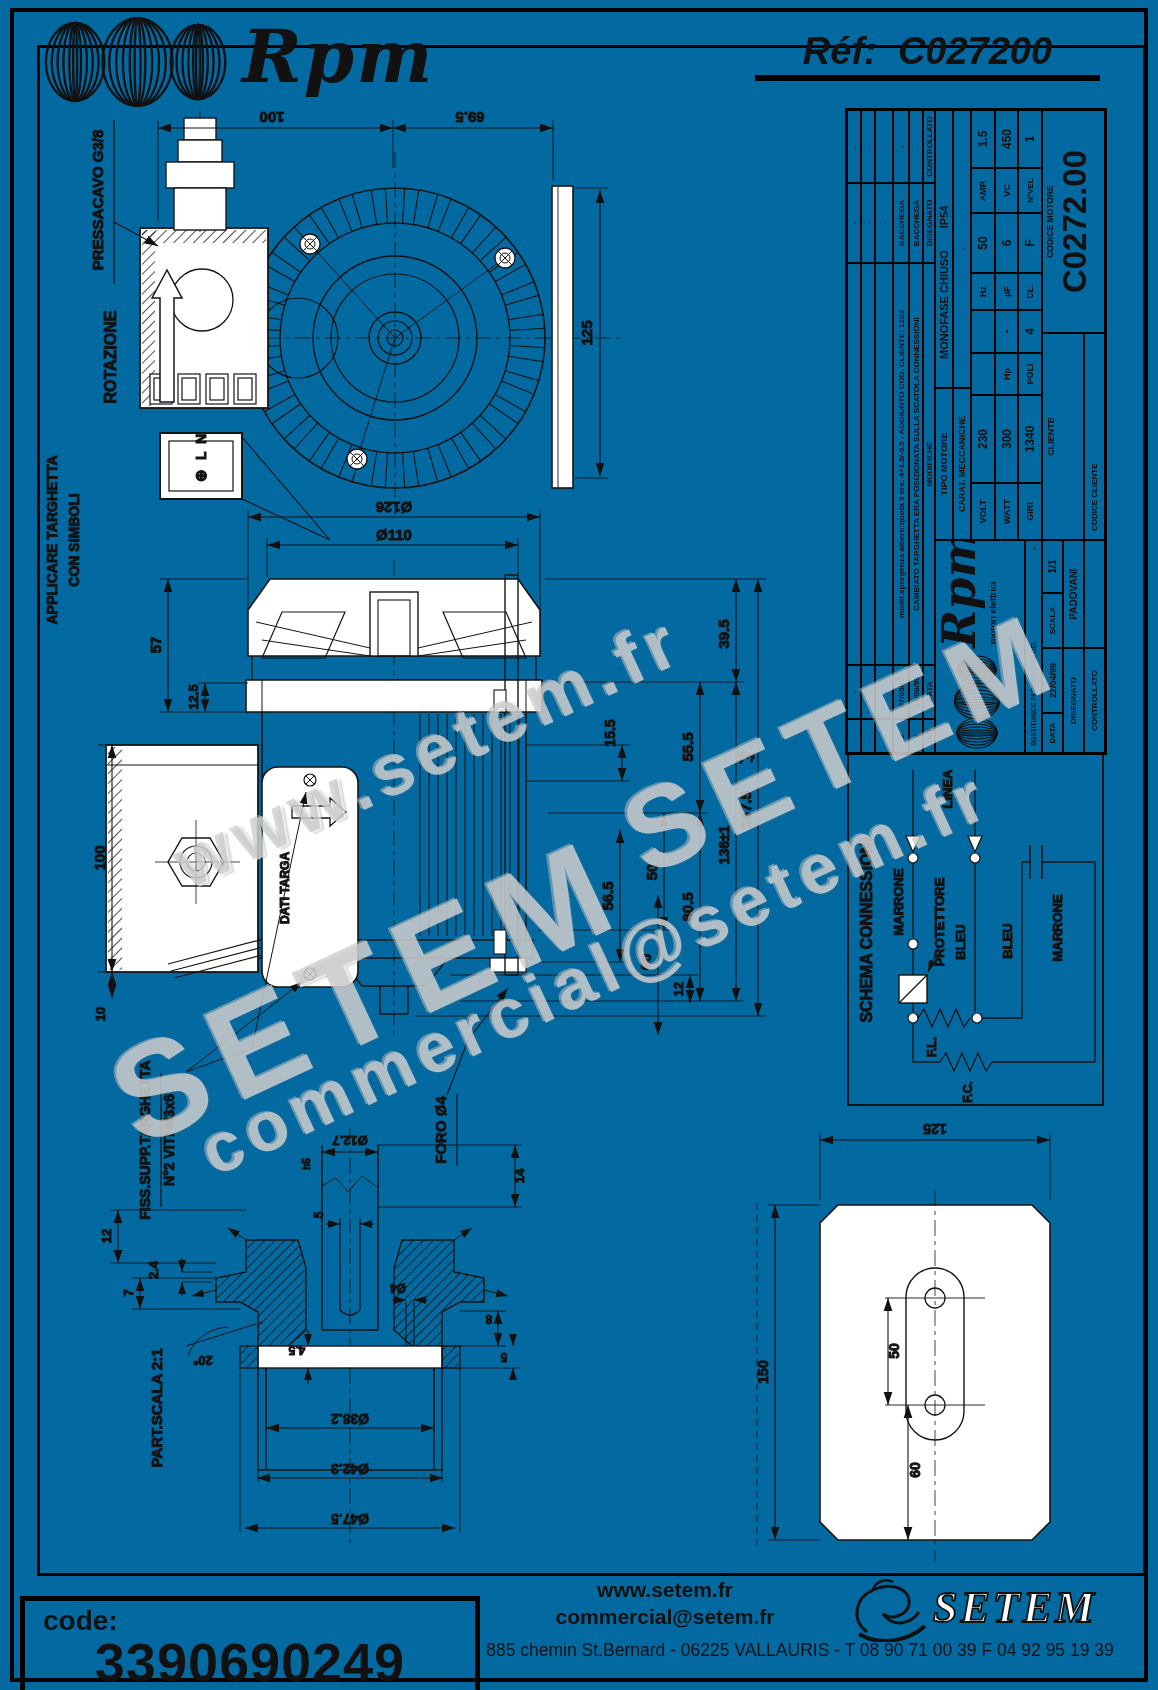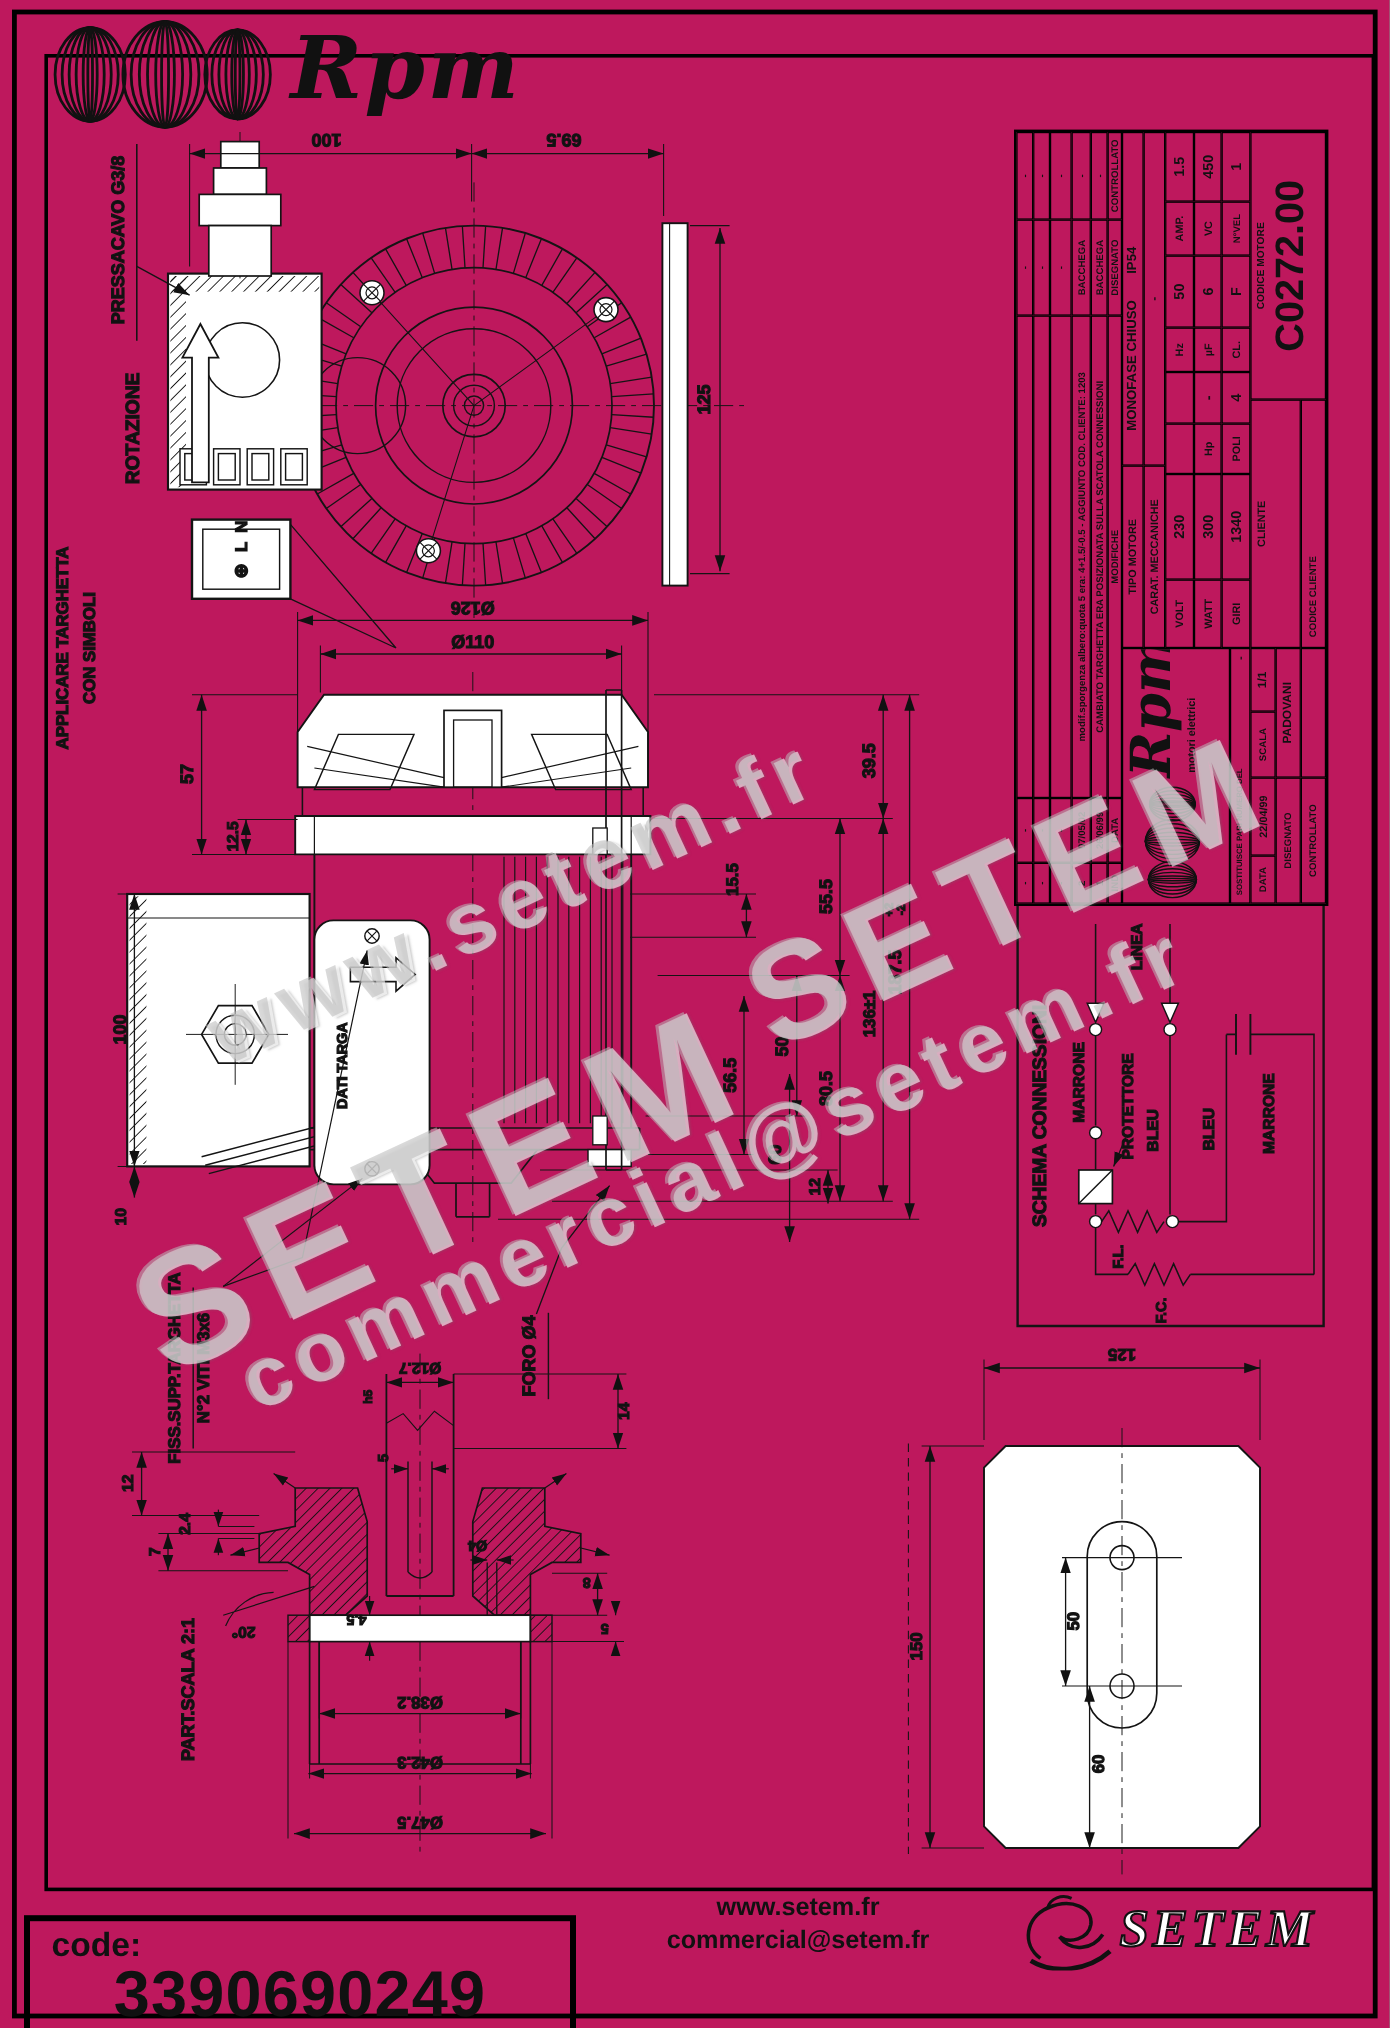--- a/index.html
+++ b/index.html
@@ -1,16 +1,16 @@
 <!DOCTYPE html>
 <html><head>
 <meta charset="utf-8">
 <style>
   html,body{margin:0;padding:0;background:#888;}
-  #page{position:relative;width:1158px;height:1690px;background:#be185d;overflow:hidden;
+  #page{position:relative;width:1158px;height:1690px;background:#0369a1;overflow:hidden;
         font-family:"Liberation Sans",sans-serif;color:#111;}
   #outer-border{position:absolute;left:10px;top:8px;width:1130px;height:1666px;border:4px solid #000;}
   #sheet-frame{position:absolute;left:37px;top:45px;width:1103px;height:1525px;border:3px solid #000;}
   
   #hdr-logo{position:absolute;left:42px;top:16px;width:360px;height:92px;}
   #hdr-logo .rpm{position:absolute;left:200px;top:-2px;font-family:"DejaVu Serif",serif;
      font-style:italic;font-weight:bold;font-size:72px;letter-spacing:2px;}
   #ref-box{position:absolute;left:755px;top:30px;width:345px;text-align:center;
      font-size:38px;font-style:italic;font-weight:bold;border-bottom:6px solid #000;padding-bottom:2px;}
   
@@ -67,20 +67,23 @@
           <ellipse cx="160" cy="46" rx="28" ry="38" fill="none" stroke="#111" stroke-width="2.4"></ellipse>
           <ellipse cx="160" cy="46" rx="22" ry="38" fill="none" stroke="#111" stroke-width="2.4"></ellipse>
           <ellipse cx="160" cy="46" rx="16" ry="38" fill="none" stroke="#111" stroke-width="2.4"></ellipse>
           <ellipse cx="160" cy="46" rx="10" ry="38" fill="none" stroke="#111" stroke-width="2.4"></ellipse>
           <ellipse cx="160" cy="46" rx="5" ry="38" fill="none" stroke="#111" stroke-width="2.4"></ellipse>
           <ellipse cx="160" cy="46" rx="2" ry="38" fill="none" stroke="#111" stroke-width="2.4"></ellipse>
         </g>
     </svg>
     <span class="rpm">Rpm</span>
   </div>
+  <div id="ref-box">
+    <span>Réf:</span>&nbsp;&nbsp;<span>C027200</span>
+  </div>
 
   <svg id="drawing" width="1158" height="1570" viewBox="0 0 1158 1570" style="position:absolute;left:0;top:0;z-index:1;">
     <defs>
       <marker id="ae" orient="auto" markerWidth="13" markerHeight="10" refX="12" refY="5">
         <path d="M0,1 L12,5 L0,9 Z" fill="#111"></path>
         </marker>
       <marker id="as" orient="auto-start-reverse" markerWidth="13" markerHeight="10" refX="12" refY="5">
         <path d="M0,1 L12,5 L0,9 Z" fill="#111"></path>
         </marker>
       <pattern id="hatch" width="7" height="7" patternUnits="userSpaceOnUse" patternTransform="rotate(45)">
@@ -526,20 +529,21 @@
   </div>
 
   <div id="code-box">
     <div class="cl1">code:</div>
     <div class="cl2">3390690249</div>
   </div>
   <div id="foot-mid">
     <div>www.setem.fr</div>
     <div>commercial@setem.fr</div>
   </div>
+  <div id="foot-addr">885 chemin St.Bernard  -  06225 VALLAURIS  -  T 08 90 71 00 39   F 04 92 95 19 39</div>
   <svg id="setem-logo" viewBox="0 0 300 72">
     <g stroke="#111" fill="none" stroke-width="3">
       <path d="M22,62 C6,50 10,28 28,20 C48,11 66,20 64,34 C62,46 46,50 38,44"></path>
       <path d="M38,44 C48,58 66,54 74,42"></path>
       <path d="M14,64 C34,76 62,72 80,56" stroke-width="4"></path>
       <path d="M28,20 C30,12 40,8 48,12" stroke-width="2.5"></path>
     </g>
     <text x="88" y="52" style="font:italic bold 44px 'Liberation Serif',serif;letter-spacing:3px;" fill="#fff" stroke="#111" stroke-width="1.8">SETEM</text>
   </svg>
 </div>

